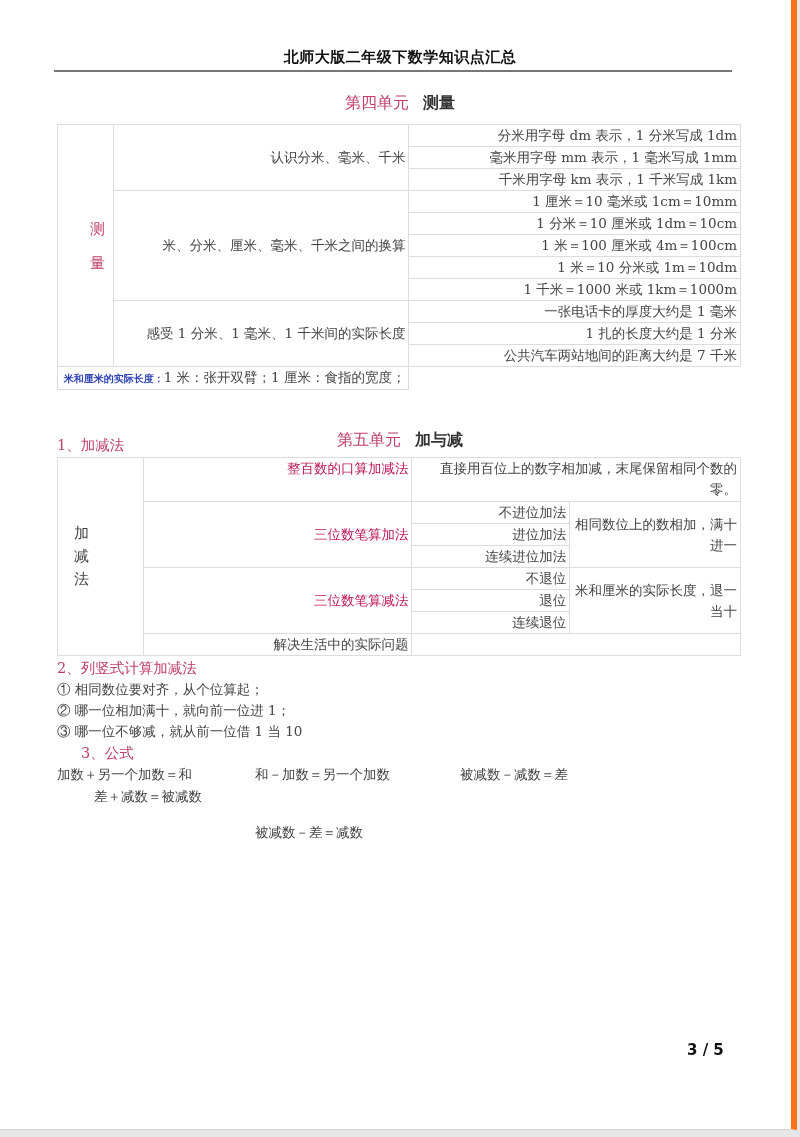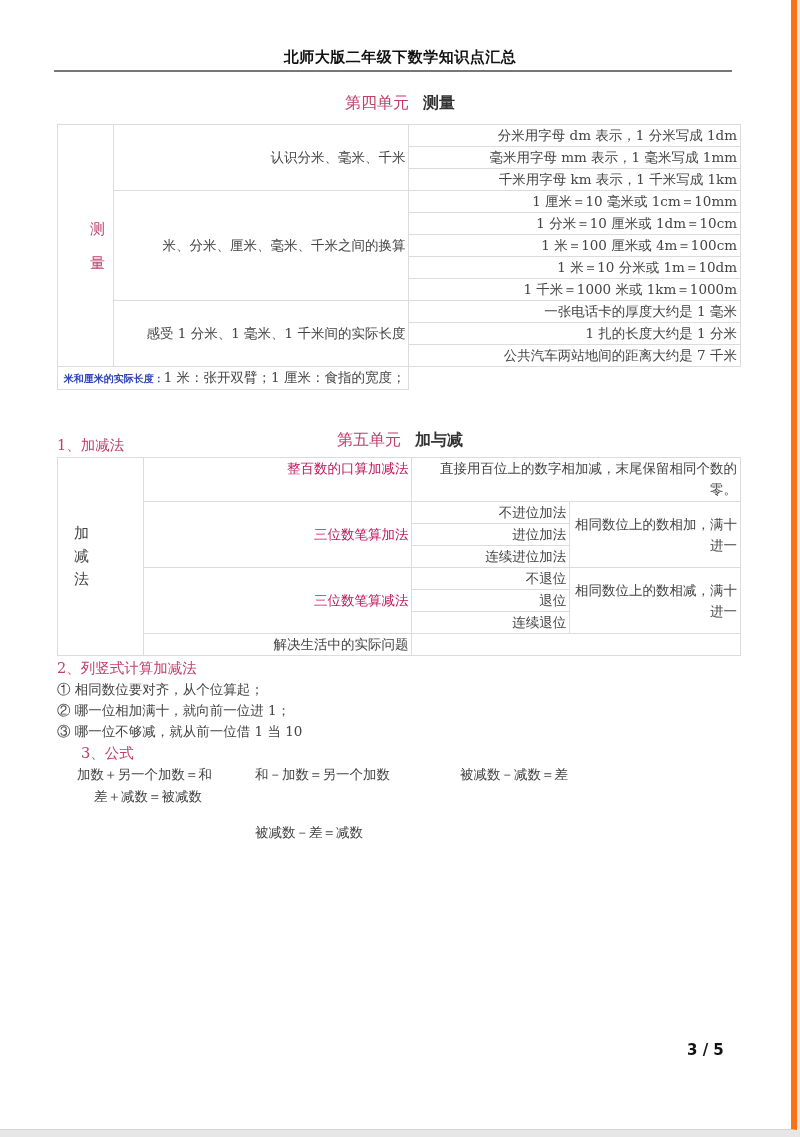--- a/index.html
+++ b/index.html
@@ -122,41 +122,41 @@
     </tr>
     <tr style="height:22px">
           <td>进位加法</td>
         </tr>
     <tr style="height:22px">
           <td>连续进位加法</td>
         </tr>
     <tr style="height:22px">
       <td rowspan="3" class="blue">三位数笔算减法</td>
       <td>不退位</td>
-      <td rowspan="3">相同数位上的数相减，满十进一</td>
+      <td rowspan="3">米和厘米的实际长度，退一当十</td>
     </tr>
     <tr style="height:22px">
           <td>退位</td>
         </tr>
     <tr style="height:22px">
           <td>连续退位</td>
         </tr>
     <tr style="height:22px">
       <td>解决生活中的实际问题</td>
       <td colspan="2"></td>
     </tr>
   </tbody>
     </table>
 
   <div class="sub" style="top:659px;">2、列竖式计算加减法</div>
   <div class="line" style="top:681px;">① 相同数位要对齐，从个位算起；</div>
   <div class="line" style="top:702px;">② 哪一位相加满十，就向前一位进 1；</div>
   <div class="line" style="top:723px;">③ 哪一位不够减，就从前一位借 1 当 10</div>
 
   <div class="sub" style="top:744px;margin-left:24px;">3、公式</div>
-  <div class="formula" style="left:57px; top:766px;margin-left:20px;">加数＋另一个加数＝和</div>
+  <div class="formula" style="left:57px; top:766px;">加数＋另一个加数＝和</div>
   <div class="formula" style="left:255px; top:766px;">和－加数＝另一个加数</div>
   <div class="formula" style="left:460px; top:766px;">被减数－减数＝差</div>
   <div class="formula" style="left:57px; top:788px;margin-left:37px;">差＋减数＝被减数</div>
   <div class="formula" style="left:255px; top:824px;">被减数－差＝减数</div>
 
   <div class="page-num">3 / 5</div>
 </div>
 
 </body></html>

